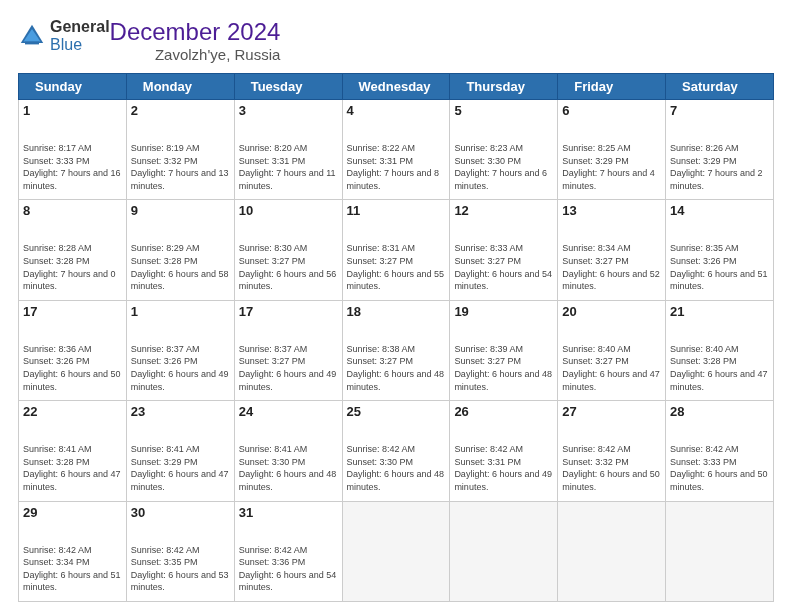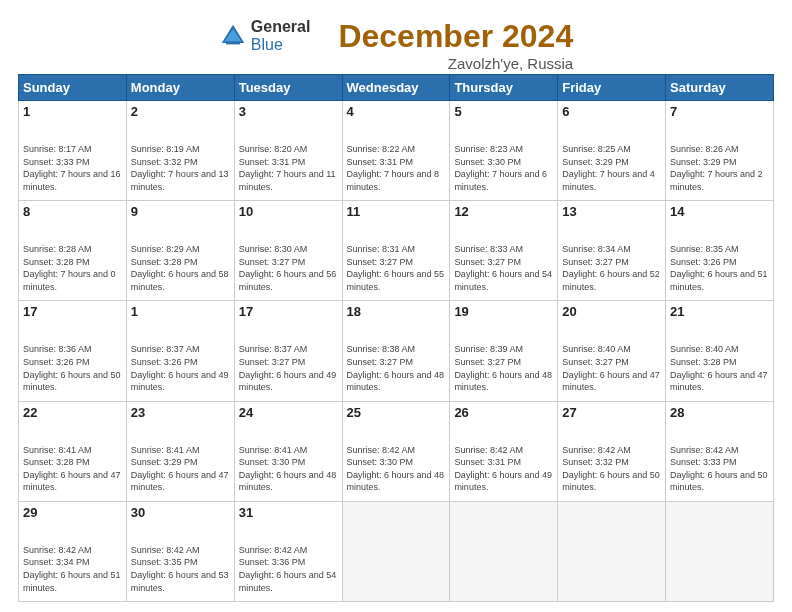--- a/index.html
+++ b/index.html
@@ -12,24 +12,23 @@
     }
     .page {
       width: 792px;
       height: 612px;
       padding: 18px 18px 10px 18px;
       display: flex;
       flex-direction: column;
     }
     .header {
       display: flex;
-      justify-content: center;
+      justify-content: flex-start;
       align-items: flex-start;
-      margin-bottom: 2px;
-      gap: 28px;
+      margin-bottom: 10px;
     }
     .logo {
       display: flex;
       align-items: center;
       gap: 4px;
     }
     .logo-text {
       display: flex;
       flex-direction: column;
       line-height: 1.1;
@@ -45,40 +44,40 @@
       color: #2c6fad;
     }
     .logo-icon {
       width: 28px;
       height: 28px;
     }
     .title-block {
       text-align: right;
     }
     .month-title {
-      font-size: 32px;
-      font-weight: bold;
-      color: #a16207;
+      font-size: 24px;
+      font-weight: normal;
+      color: #4c1d95;
     }
     .location {
       font-size: 15px;
       color: #555;
     }
     .calendar {
       flex: 1;
       border-collapse: collapse;
       width: 100%;
       table-layout: fixed;
     }
     .calendar th {
       background: #2c6fad;
       color: #fff;
       font-size: 13px;
       font-weight: bold;
-      padding: 5px 4px;
+      padding: 5px 16px;
       text-align: left;
       border: 1px solid #1a5490;
     }
     .calendar td {
       border: 1px solid #ccc;
       vertical-align: top;
       padding: 3px 4px;
       font-size: 9.5px;
       color: #333;
       background: #fff;

